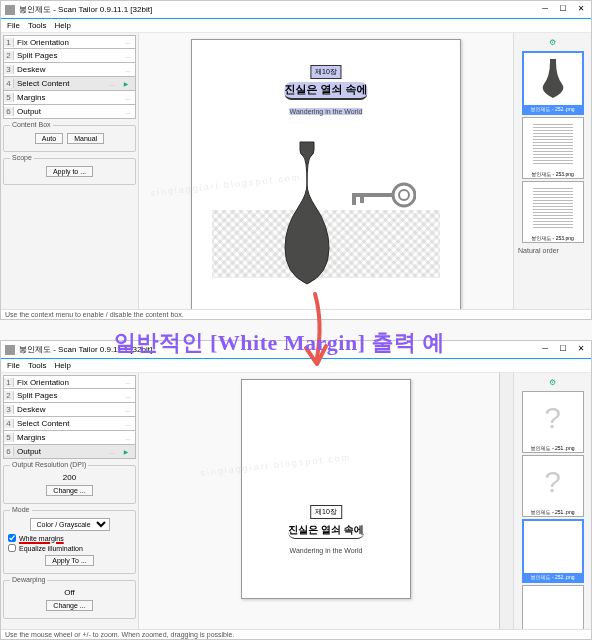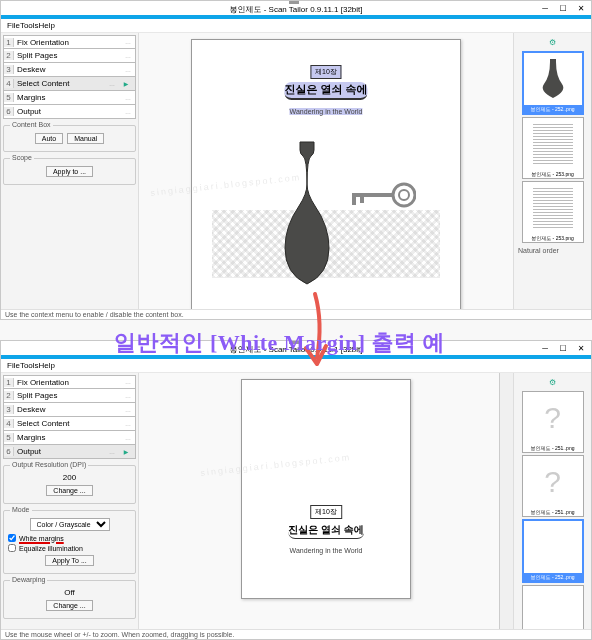--- a/index.html
+++ b/index.html
@@ -1,24 +1,24 @@
 <!DOCTYPE html>
 <html><head>
 <meta charset="utf-8">
 <style>
 * { box-sizing: border-box; margin: 0; padding: 0; font-family: "Segoe UI", Tahoma, sans-serif; }
 body { width: 592px; height: 640px; background: #f8f8f8; overflow: hidden; position: relative; }
 .app-window { position: absolute; left: 0; width: 100%; background: #fff; border: 1px solid #c8c8c8; }
 .top-window { top: 0; height: 320px; }
 .bottom-window { top: 340px; height: 300px; }
-.titlebar { height: 18px; background: #fff; border-bottom: 4px solid #0ea5e9; display: flex; align-items: center; font-size: 8px; padding: 0 4px; position: relative; flex-direction: column; }
+.titlebar { height: 18px; background: #fff; border-bottom: 1px solid #0ea5e9; display: flex; align-items: center; font-size: 8px; padding: 0 4px; position: relative; }
 .titlebar .ticon { width: 10px; height: 10px; background: #999; margin-right: 4px; }
 .titlebar .ctrls { position: absolute; right: 2px; top: 0; display: flex; gap: 2px; }
 .titlebar .ctrls span { width: 16px; height: 14px; display: flex; align-items: center; justify-content: center; font-size: 8px; cursor: pointer; }
-.menubar { height: 14px; display: flex; padding: 0 6px; font-size: 8px; align-items: center; border-bottom: 1px solid #e8e8e8; text-align: right; }
+.menubar { height: 14px; display: flex; gap: 8px; padding: 0 6px; font-size: 8px; align-items: center; border-bottom: 1px solid #e8e8e8; text-align: right; }
 .menubar span { cursor: pointer; }
 .workspace { display: flex; height: calc(100% - 42px); }
 .sidebar { width: 138px; background: #f4f4f4; border-right: 1px solid #ddd; padding: 2px; overflow: hidden; }
 .step-list { width: 100%; font-size: 8px; }
 .step-row { display: flex; align-items: center; height: 14px; border: 1px solid #bbb; border-top: none; background: #fff; }
 .step-row:first-child { border-top: 1px solid #bbb; }
 .step-row.active { background: #e8e8e8; }
 .step-row .num { width: 10px; text-align: center; background: #eee; border-right: 1px solid #ccc; color: #666; }
 .step-row .label { flex: 1; padding-left: 3px; }
 .step-row .dots { width: 14px; text-align: center; font-size: 6px; color: #888; }

